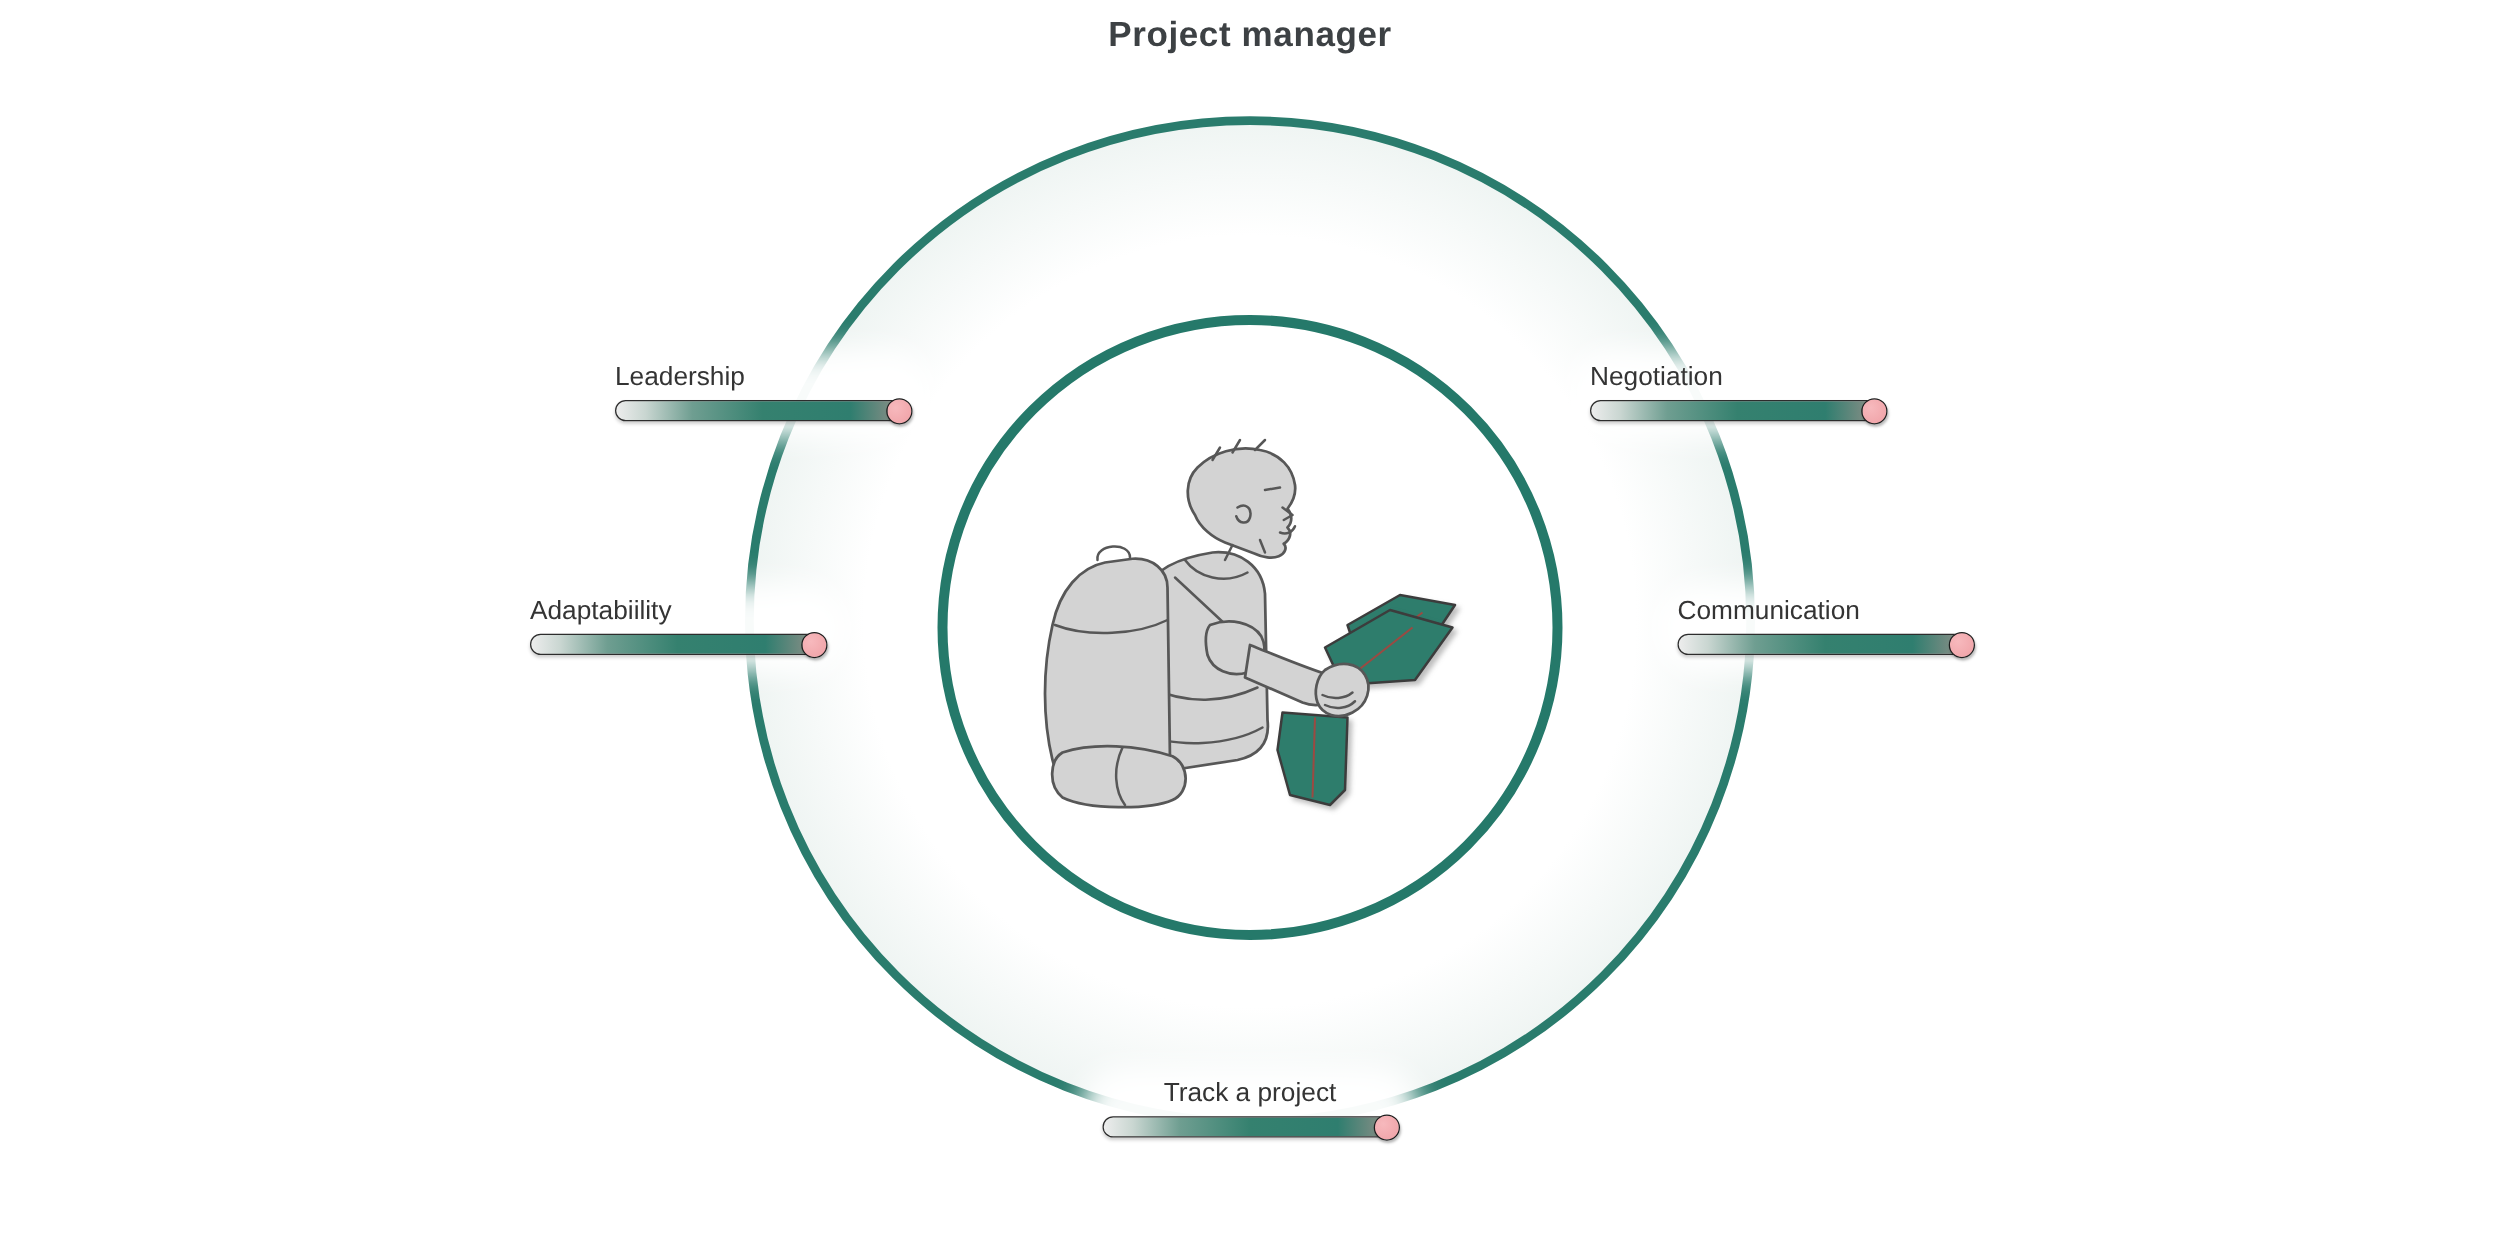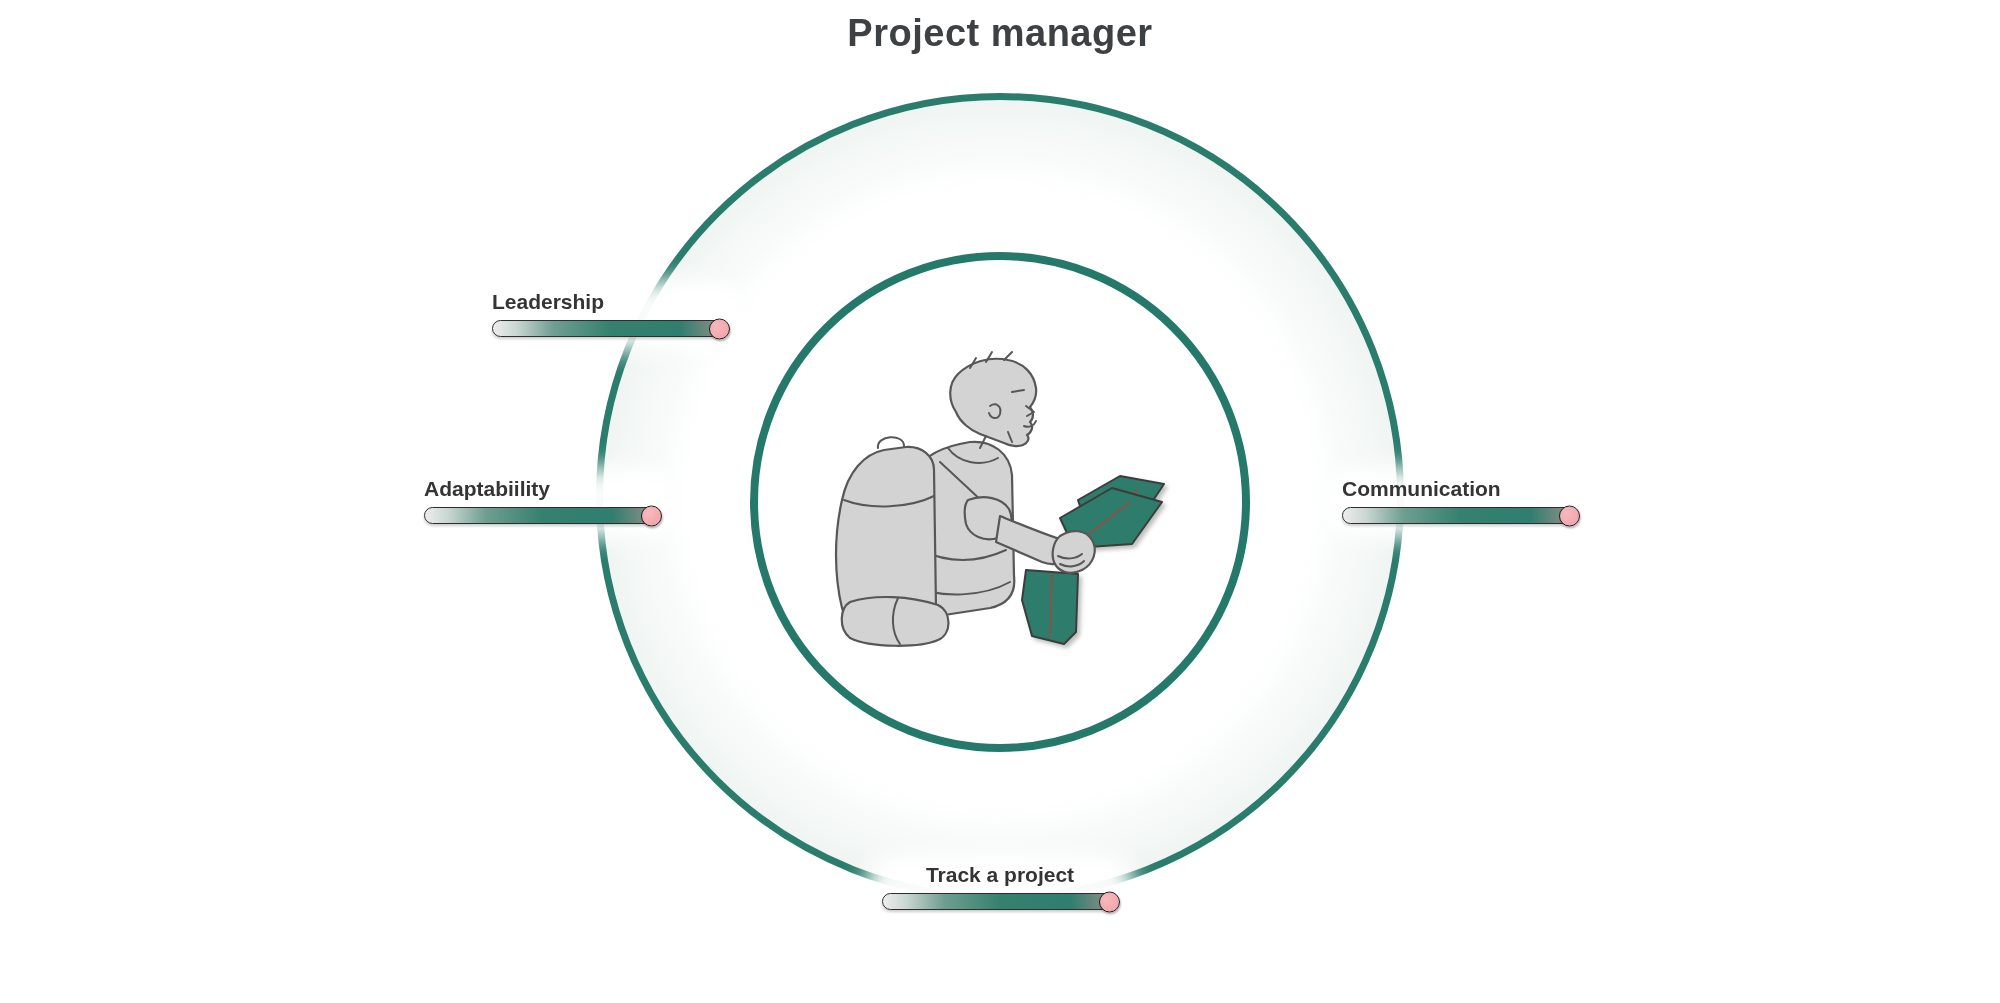--- a/index.html
+++ b/index.html
@@ -7,21 +7,21 @@
     width:2000px; height:1003px;
     background:#ffffff;
     font-family:"Liberation Sans", sans-serif;
     overflow:hidden;
   }
   #canvas { position:relative; width:2000px; height:1003px; background:#ffffff; }
 
   .page-title {
     position:absolute; left:0; right:0; top:12px;
     text-align:center;
-    font-size:38px; font-weight:700; color:#3d4144;
+    font-size:28px; font-weight:700; color:#3d4144;
     letter-spacing:0.5px;
     z-index:5;
   }
 
   .outer-circle {
     position:absolute; left:596px; top:93px;
     width:808px; height:808px;
     box-sizing:border-box;
     border:7px solid #2a7c6d;
     border-radius:50%;
@@ -45,21 +45,21 @@
 
   .skill { position:absolute; width:236px; z-index:4; }
   .skill .halo {
     position:absolute; left:-18px; right:-18px; top:-10px; bottom:-14px;
     background:rgba(255,255,255,0.97);
     border-radius:40px;
     filter:blur(11px);
   }
   .skill .label {
     position:relative; display:block;
-    font-size:21px; font-weight:700; color:#343434;
+    font-size:21px; font-weight:400; color:#343434;
     line-height:24px; margin-bottom:6px;
     white-space:nowrap;
   }
   .skill .track {
     position:relative; height:17px;
     box-sizing:border-box;
     border:1.5px solid #2d2d2d;
     border-radius:10px;
     background:linear-gradient(90deg,
       #ededed 0%, #c9d6d1 10%, #6f9e91 26%, #35816f 50%,
@@ -143,20 +143,27 @@
   </div>
 
   <div class="skill pos-leadership">
     <div class="halo"></div>
     <span class="label">Leadership</span>
     <div class="track">
       <div class="knob"></div>
     </div>
   </div>
 
+  <div class="skill pos-negotiation">
+    <div class="halo"></div>
+    <span class="label">Negotiation</span>
+    <div class="track">
+      <div class="knob"></div>
+    </div>
+  </div>
 
   <div class="skill pos-communication">
     <div class="halo"></div>
     <span class="label">Adaptabiility</span>
     <div class="track">
       <div class="knob"></div>
     </div>
   </div>
 
   <div class="skill pos-adaptability">

